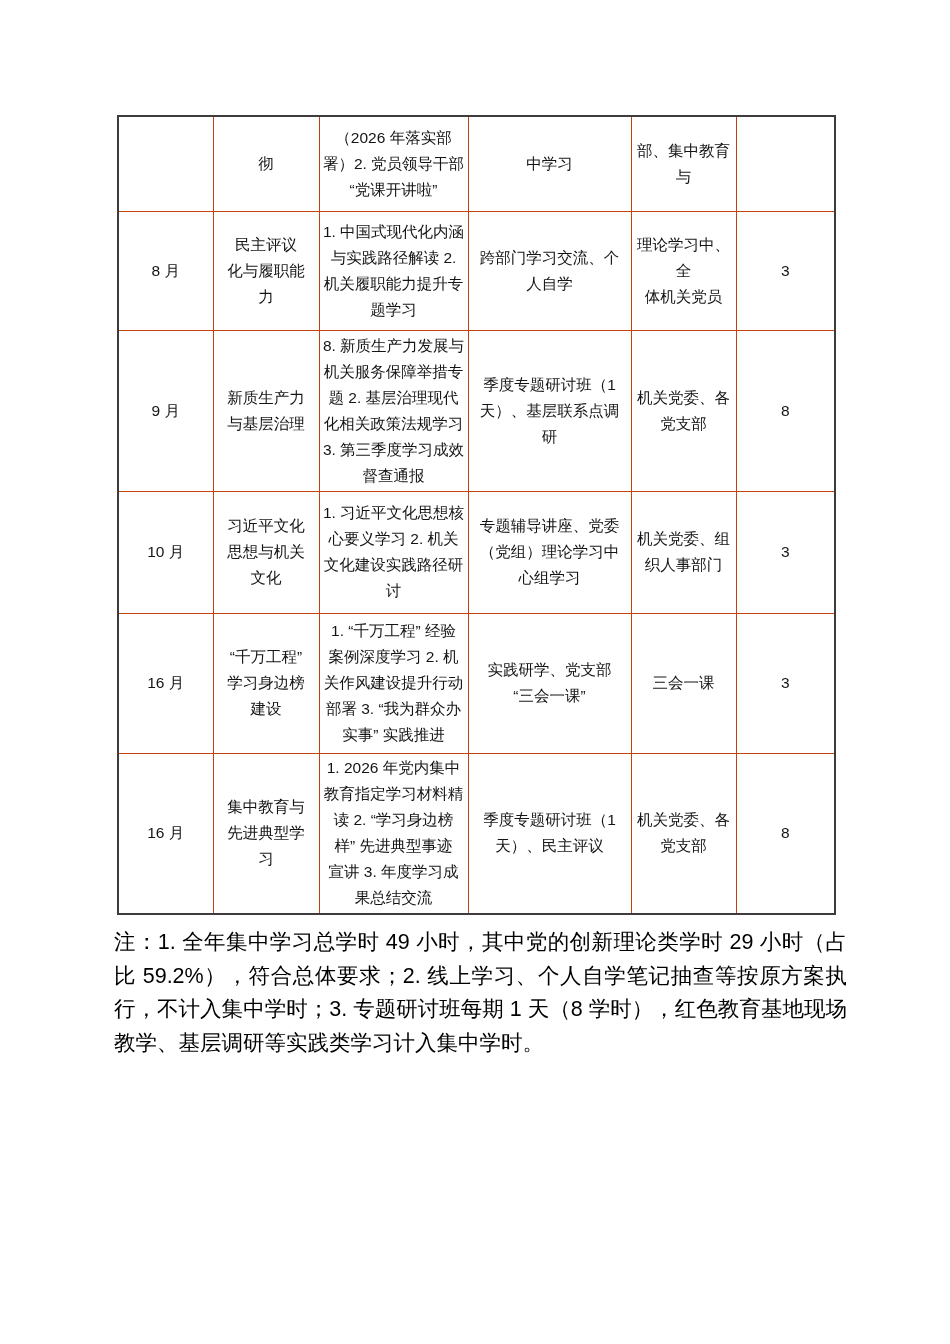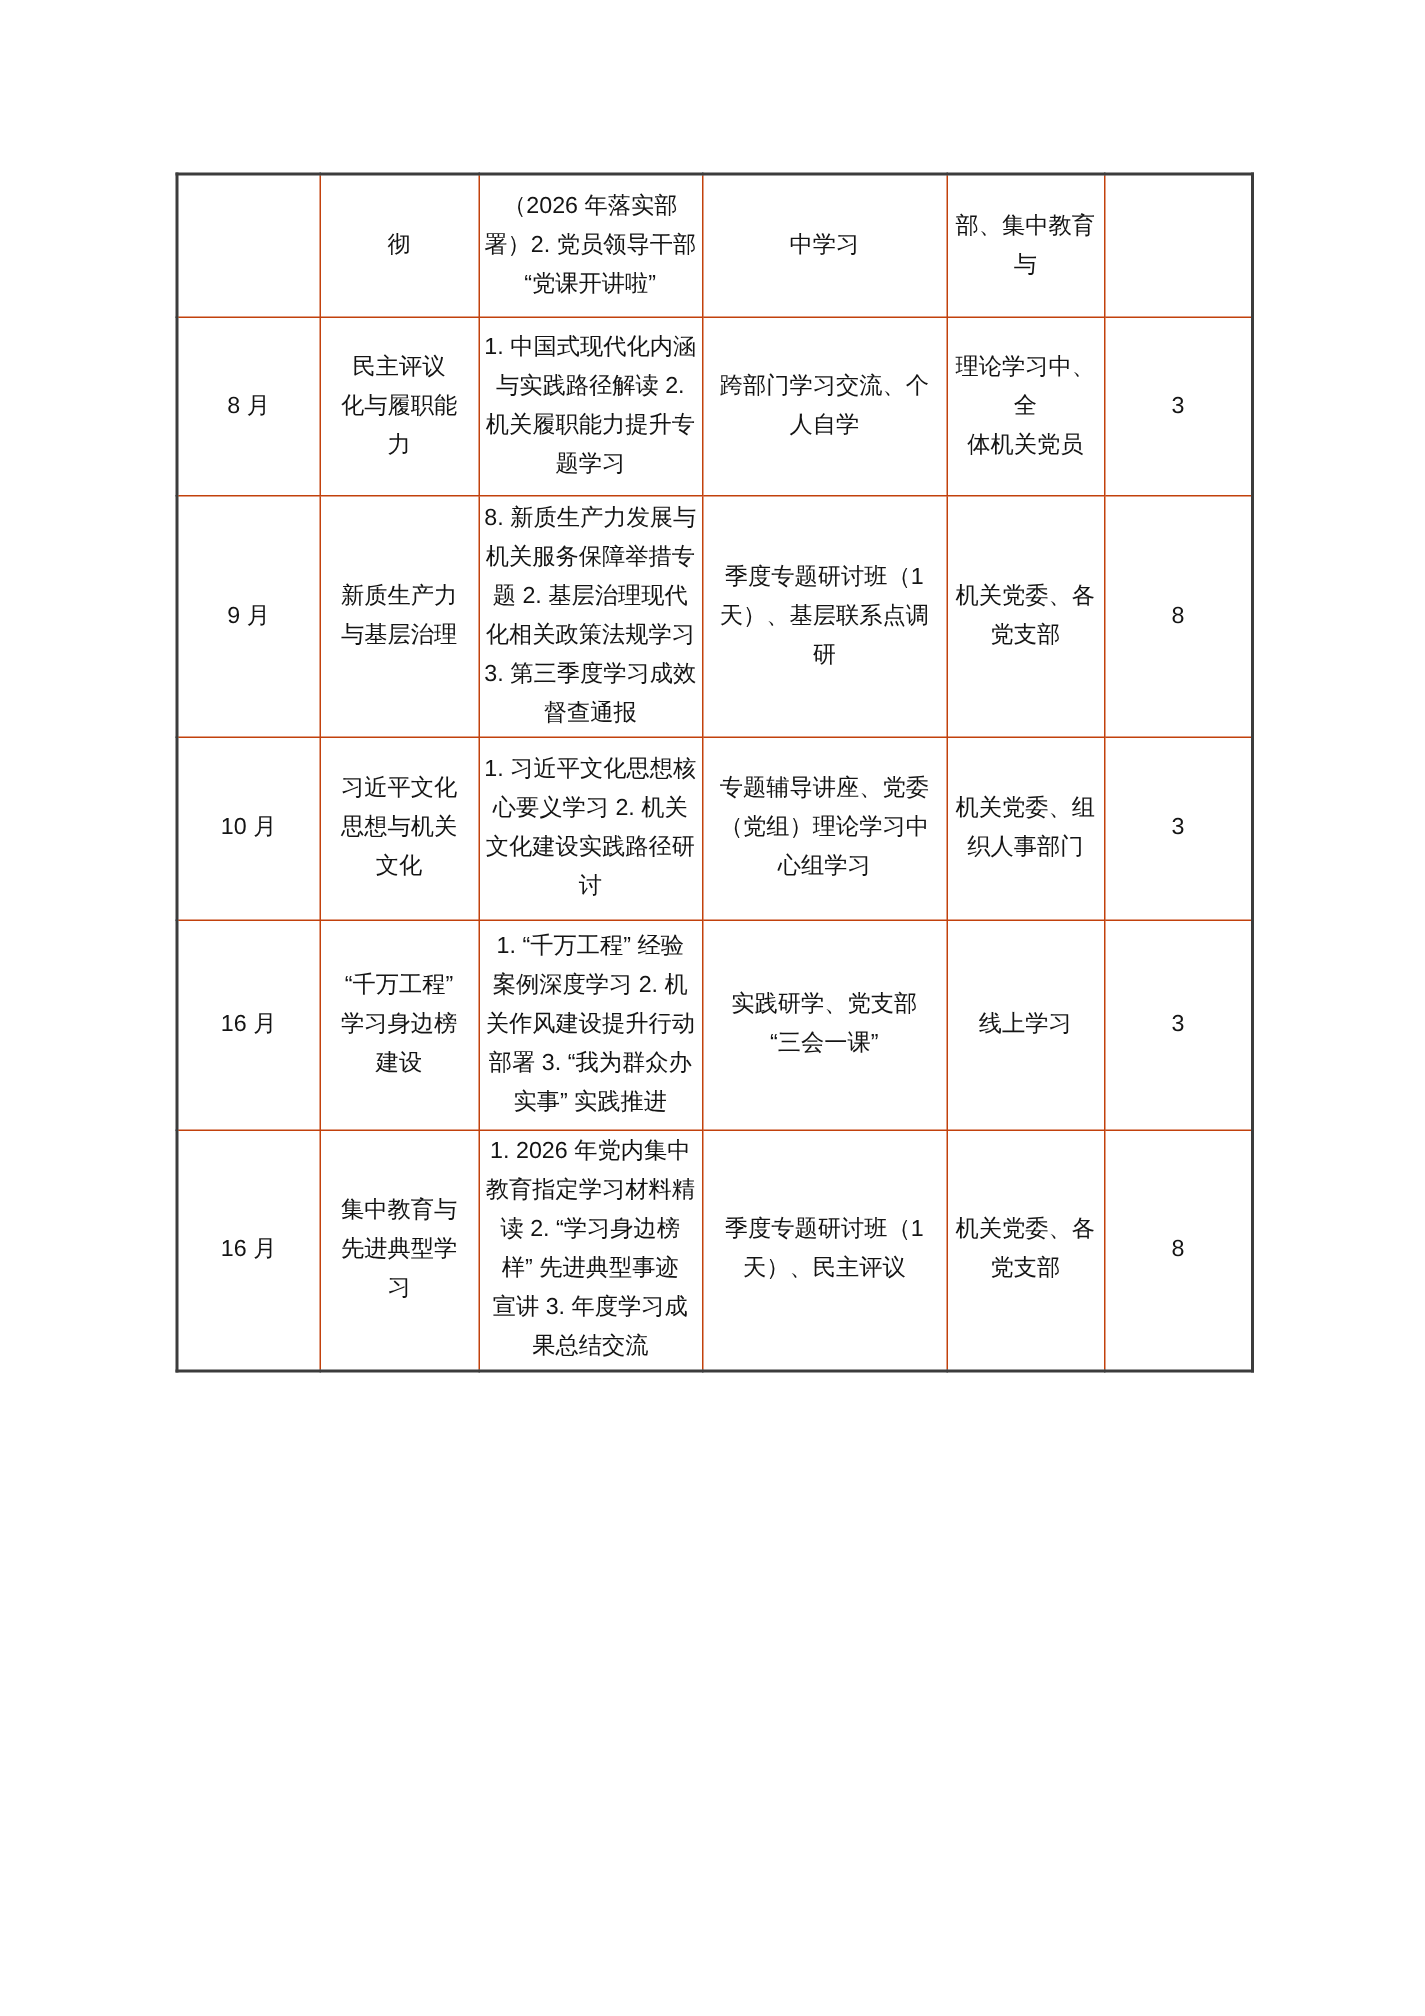--- a/index.html
+++ b/index.html
@@ -128,21 +128,21 @@
         <td>“千万工程”
 学习身边榜
 建设</td>
         <td>1. “千万工程” 经验
 案例深度学习 2. 机
 关作风建设提升行动
 部署 3. “我为群众办
 实事” 实践推进</td>
         <td>实践研学、党支部
 “三会一课”</td>
-        <td>线上学习</td>
+        <td>三会一课</td>
         <td>3</td>
       </tr>
       <tr class="h5">
         <td>16 月</td>
         <td>集中教育与
 先进典型学
 习</td>
         <td>1. 2026 年党内集中
 教育指定学习材料精
 读 2. “学习身边榜
@@ -151,14 +151,15 @@
 果总结交流</td>
         <td>季度专题研讨班（1
 天）、民主评议</td>
         <td>机关党委、各
 党支部</td>
         <td>8</td>
       </tr>
     </tbody>
   </table>
 
+  <p class="note">注：1. 全年集中学习总学时 49 小时，其中党的创新理论类学时 29 小时（占比 59.2%），符合总体要求；2. 线上学习、个人自学笔记抽查等按原方案执行，不计入集中学时；3. 专题研讨班每期 1 天（8 学时），红色教育基地现场教学、基层调研等实践类学习计入集中学时。</p>
 
 </div>
 
 </body></html>

